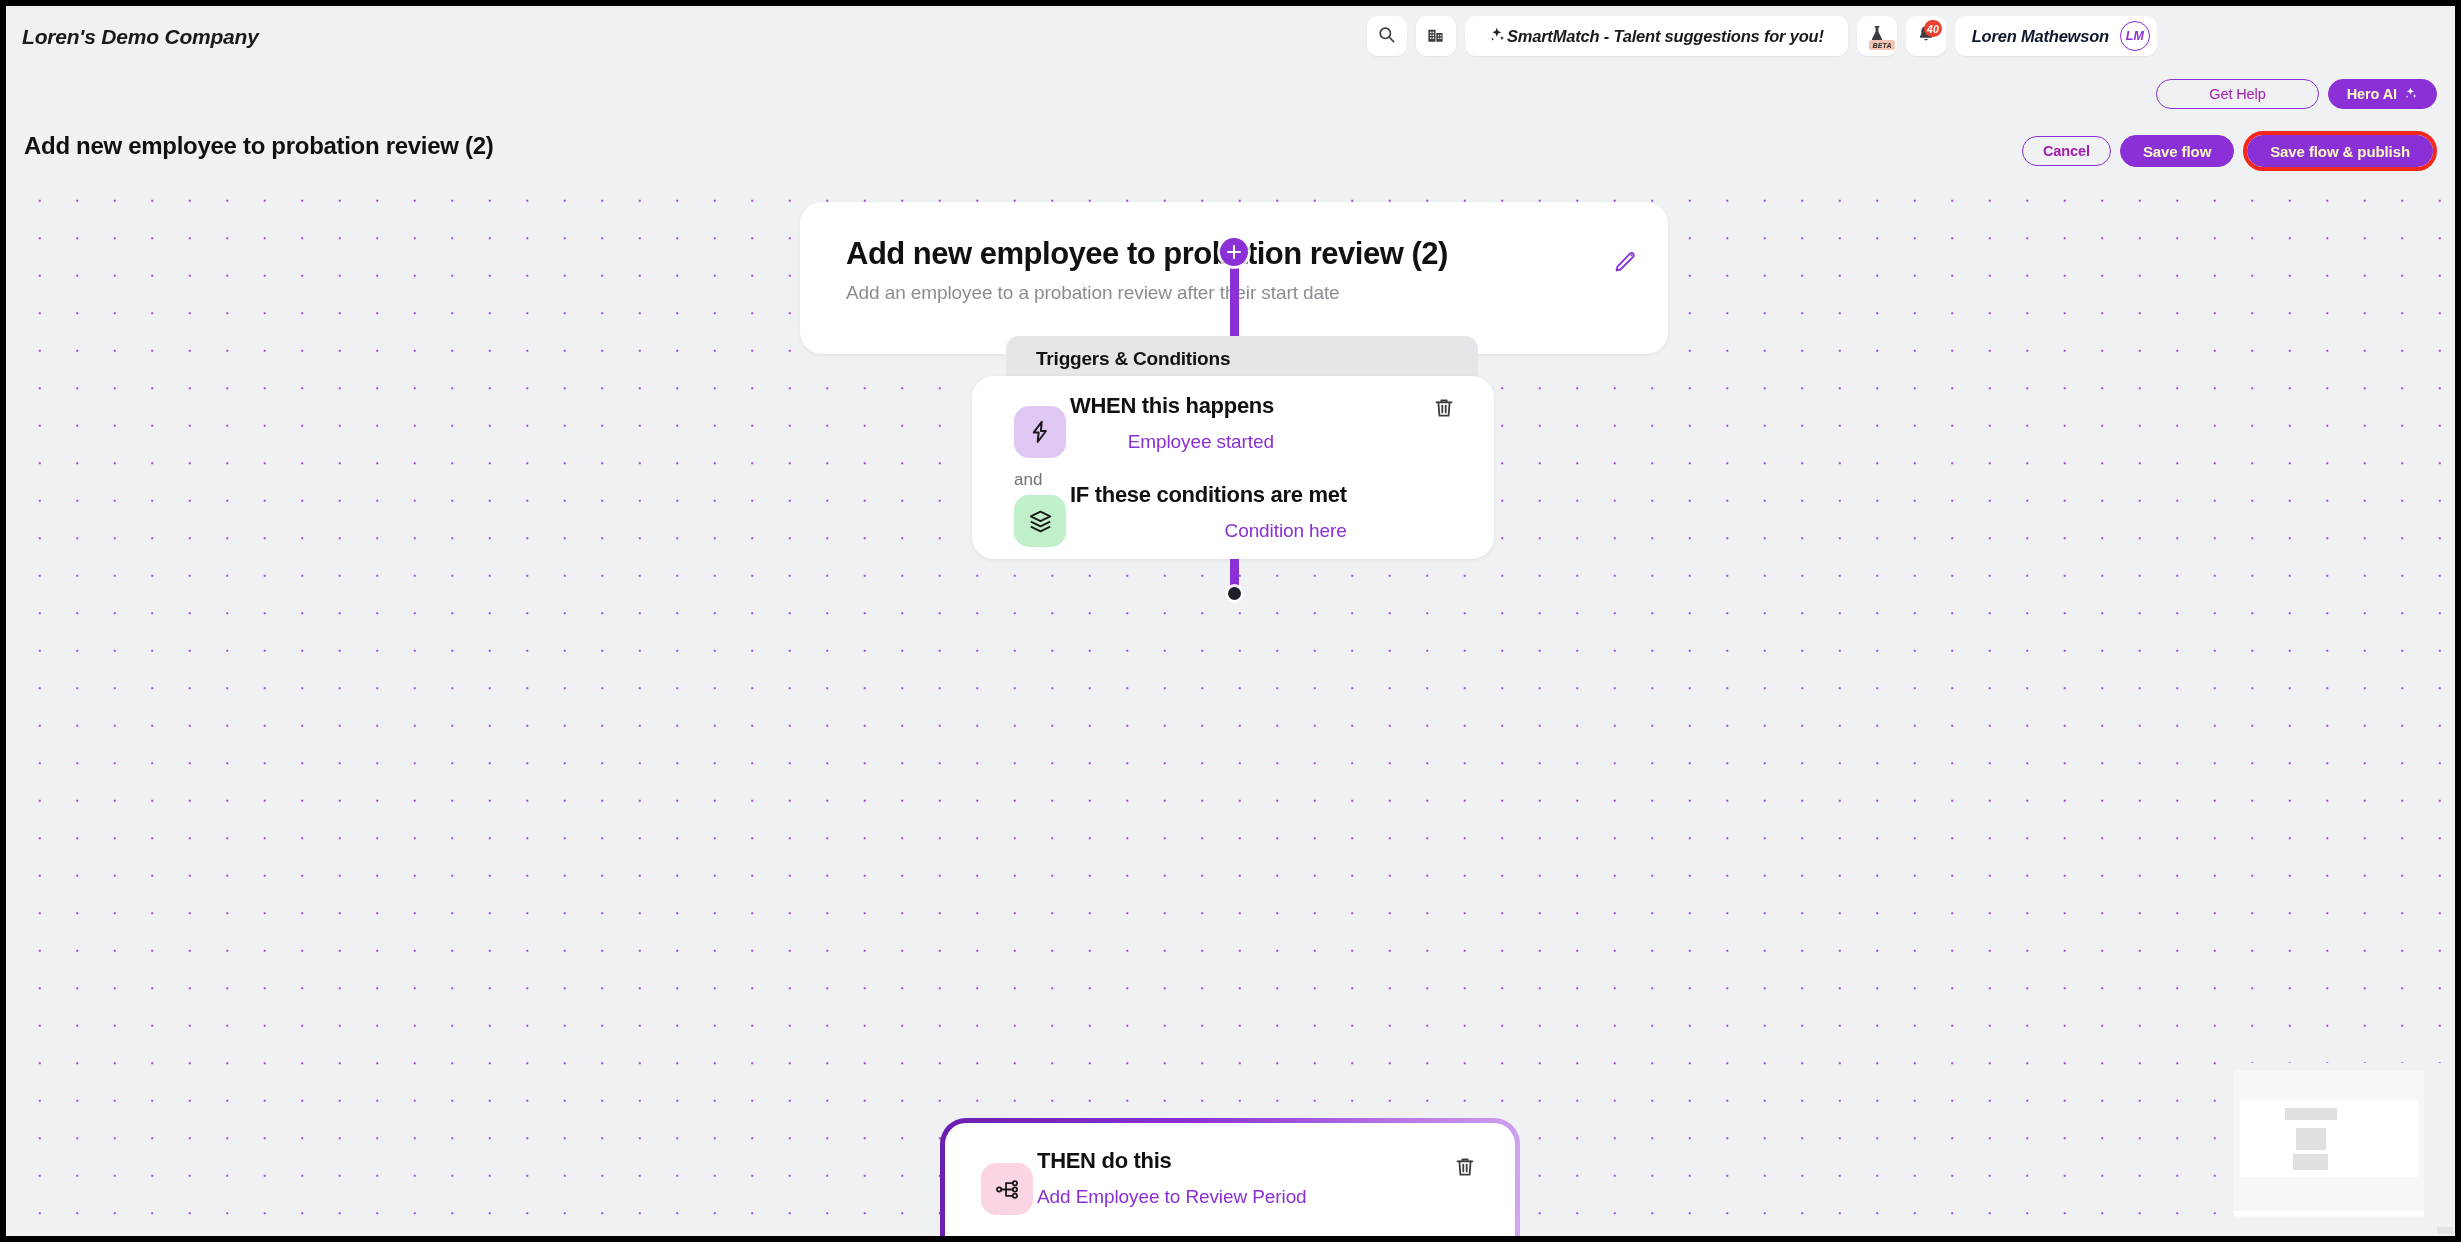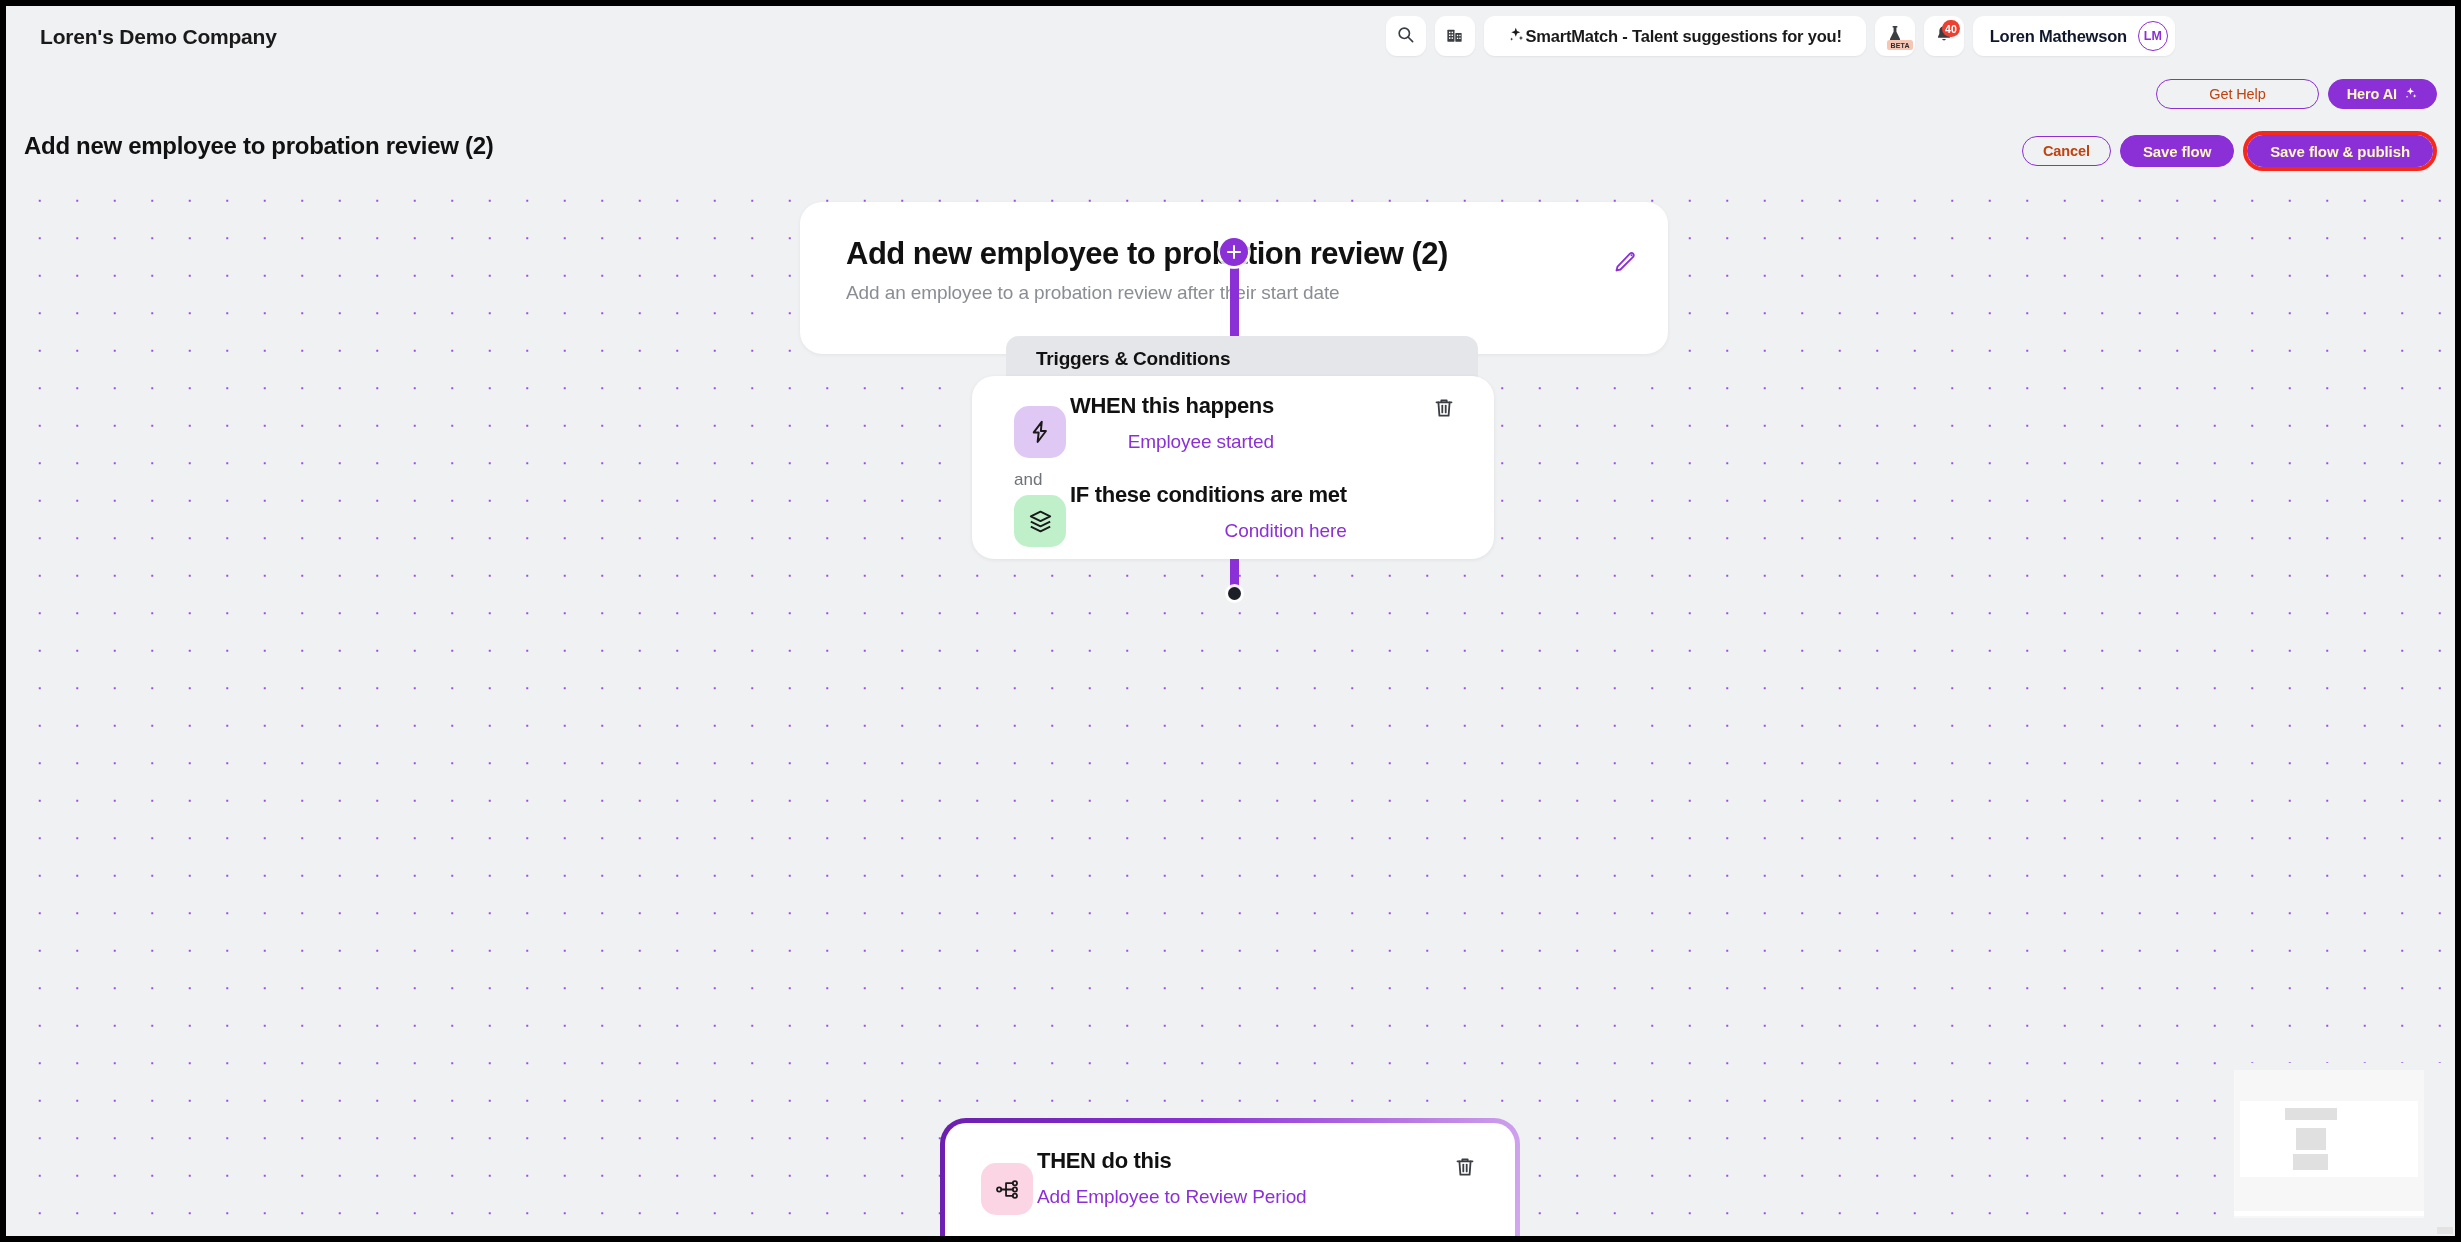--- a/index.html
+++ b/index.html
@@ -13,23 +13,24 @@
   #app {
     position: absolute;
     left: 6px; top: 6px;
     width: 2449px; height: 1230px;
     background: #f0f1f3;
     overflow: hidden;
   }
 
   
   #topbar {
-    position: absolute; left: 18px; top: 0;
+    position: absolute; left: 0; top: 0;
     width: 2165px; height: 68px;
     background: #f0f1f3;
+    font-style: italic;
   }
   #company-name {
     position: absolute; left: 16px; top: 19px;
     font-size: 21px; font-weight: 700; color: #1a1a1a;
     letter-spacing: -0.2px;
   }
   #header-tools {
     position: absolute; right: 14px; top: 10px;
     display: flex; align-items: center; gap: 9px;
   }
@@ -94,21 +95,21 @@
     display: flex; align-items: center; gap: 9px;
   }
   .pill {
     border-radius: 999px;
     font-size: 15px; font-weight: 600;
     display: flex; align-items: center; justify-content: center;
     cursor: pointer; white-space: nowrap;
     letter-spacing: -0.1px;
   }
   .pill-outline {
-    background: transparent; border: 1.4px solid #8b2fd6; color: #c2410c;
+    background: transparent; border: 1.4px solid #8b2fd6; color: #a21caf;
   }
   .pill-solid {
     background: #8b2fd6; border: 1.4px solid #8b2fd6; color: #fef9c3;
   }
   .pill-sm { height: 30px; padding: 0 20px; font-size: 14.5px; }
   .pill-md { height: 32px; padding: 0 22px; font-size: 15px; font-weight: 700; }
   .pill-gethelp { height: 30px; padding: 0 52px; font-size: 14.5px; font-weight: 500; }
   .pill-heroai { height: 30px; padding: 0 18px; gap: 7px; font-size: 14.5px; font-weight: 600; }
   #btn-publish-wrap {
     position: relative;

